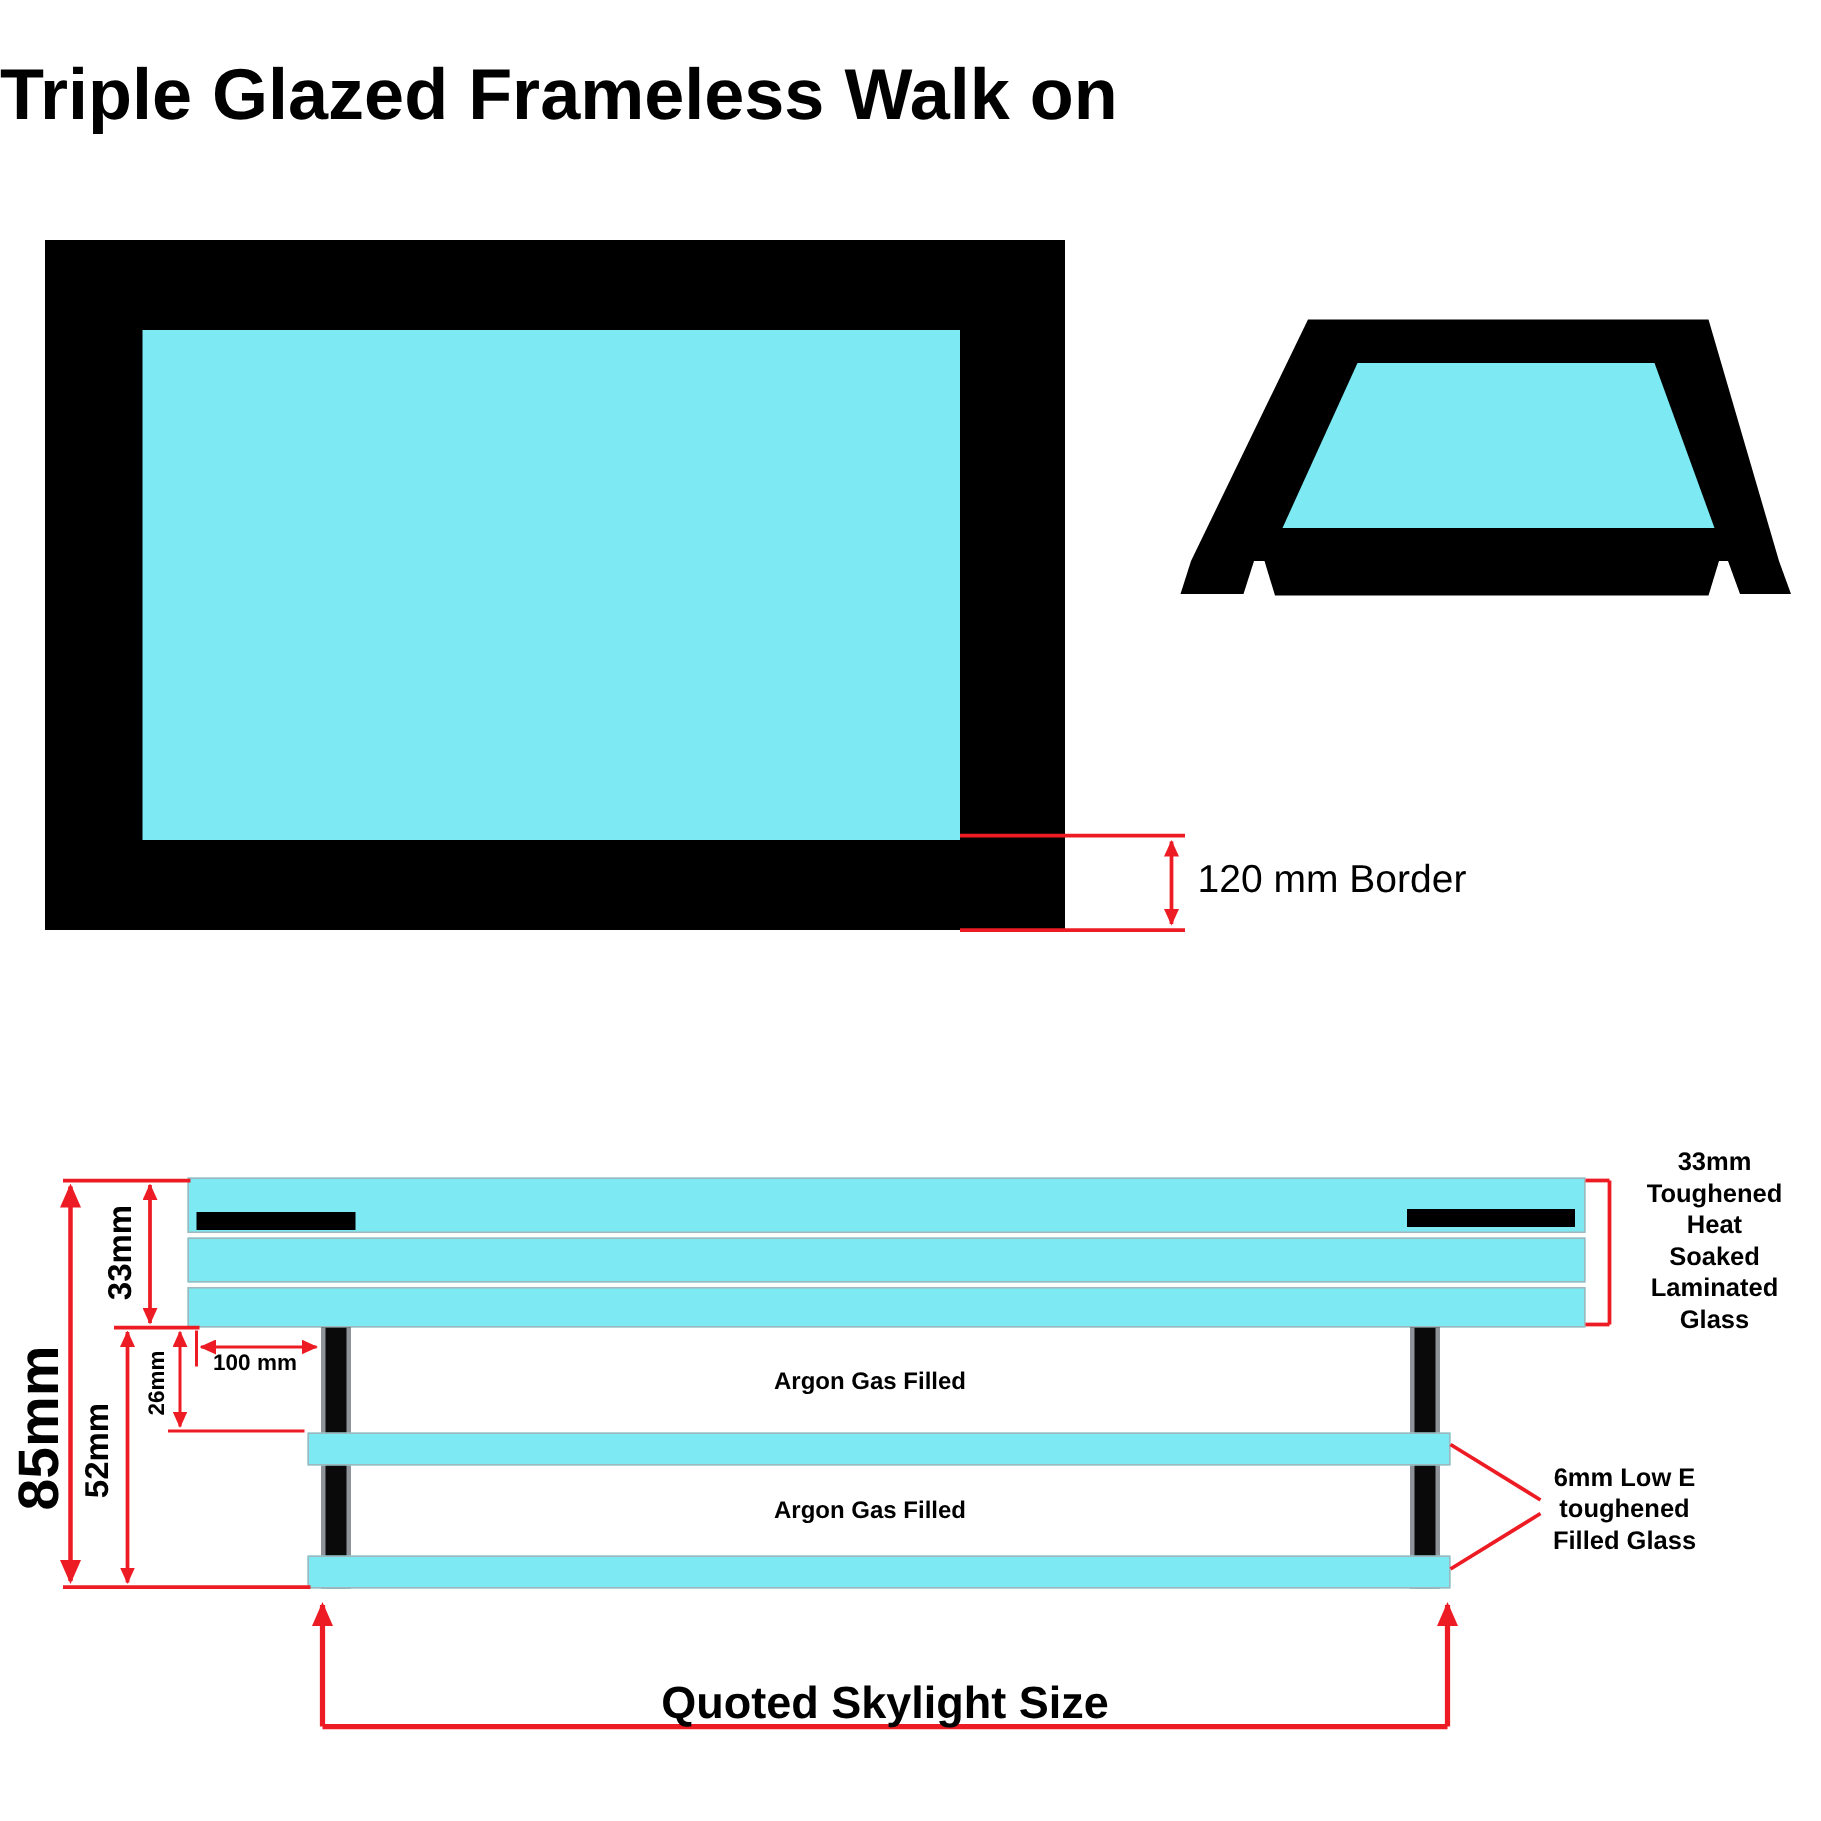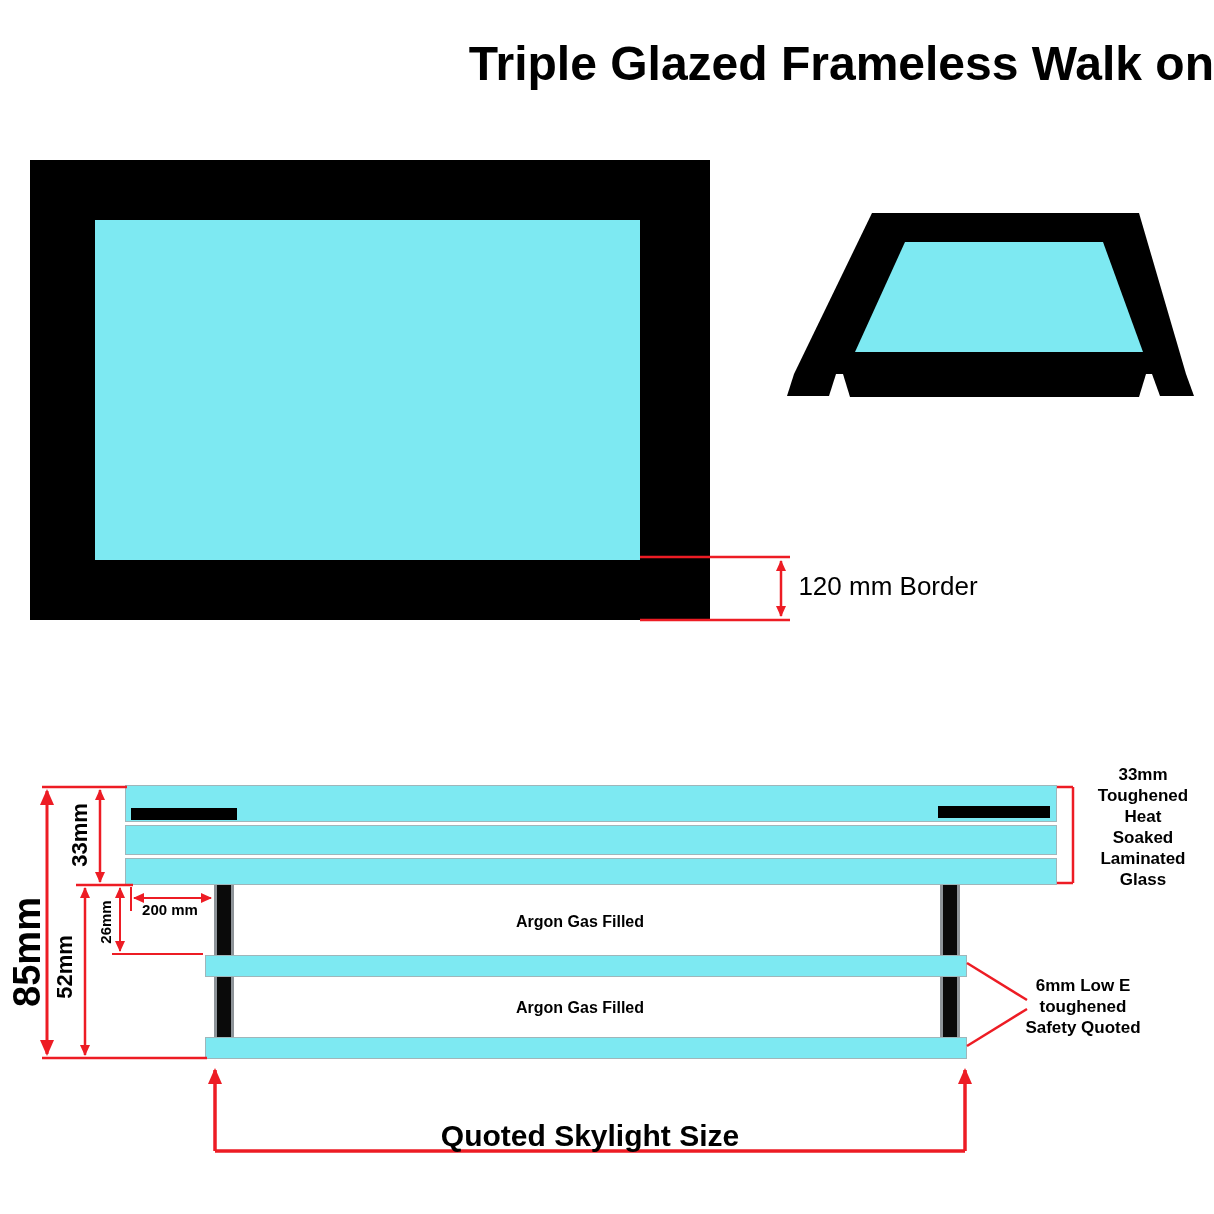--- a/index.html
+++ b/index.html
@@ -1,21 +1,21 @@
 <!DOCTYPE html>
 <html><head>
 <meta charset="utf-8">
 <style>
   html,body{margin:0;padding:0;background:#ffffff;}
   .canvas{position:relative;width:1214px;height:1214px;background:#ffffff;font-family:"Liberation Sans",sans-serif;overflow:hidden;}
   .abs{position:absolute;}
   .ctr{position:absolute;transform:translate(-50%,-50%);white-space:nowrap;}
   .rot{position:absolute;transform:translate(-50%,-50%) rotate(-90deg);white-space:nowrap;}
   .red{color:#ed1c24;}
-  .title{position:absolute;top:36px;left:0;width:100%;text-align:right;font-size:48px;font-weight:800;color:#000;}
+  .title{position:absolute;top:36px;left:0;width:100%;text-align:left;font-size:48px;font-weight:800;color:#000;}
   .plan-frame{left:30px;top:160px;width:680px;height:460px;background:#000;}
   .plan-glass{left:65px;top:60px;width:545px;height:340px;background:#7de9f2;}
   .pane{background:#7de9f2;border:1px solid #9fb6ba;box-sizing:border-box;}
   .lam1{left:125px;top:785px;width:932px;height:37px;}
   .lam2{left:125px;top:825px;width:932px;height:30px;}
   .lam3{left:125px;top:858px;width:932px;height:27px;}
   .strip{background:#000;position:absolute;}
   .strip-l{left:131px;top:808px;width:106px;height:12px;}
   .strip-r{left:938px;top:806px;width:112px;height:12px;}
   .spacer{background:#0a0a0a;border-left:3px solid #8e9499;border-right:3px solid #8e9499;box-sizing:border-box;z-index:1;}
@@ -114,23 +114,23 @@
 
   <div class="ctr lbl argon" style="left:580px;top:922px;">Argon Gas Filled</div>
   <div class="ctr lbl argon" style="left:580px;top:1008px;">Argon Gas Filled</div>
 
   <div class="ctr lbl note" style="left:1143px;top:827px;">33mm
 Toughened
 Heat Soaked
 Laminated Glass</div>
   <div class="ctr lbl note" style="left:1083px;top:1006px;">6mm Low E
 toughened
-Safety Quoted</div>
+Filled Glass</div>
 
   <div class="rot lbl red d85" style="left:27px;top:952px;">85mm</div>
   <div class="rot lbl red d33" style="left:80px;top:835px;">33mm</div>
   <div class="rot lbl red d52" style="left:65px;top:967px;">52mm</div>
   <div class="rot lbl red d26" style="left:105px;top:922px;">26mm</div>
-  <div class="ctr lbl red d100" style="left:170px;top:909px;">200 mm</div>
+  <div class="ctr lbl red d100" style="left:170px;top:909px;">100 mm</div>
 
   <div class="ctr lbl red quoted" style="left:590px;top:1136px;">Quoted Skylight Size</div>
 
 </div>
 
 </body></html>

